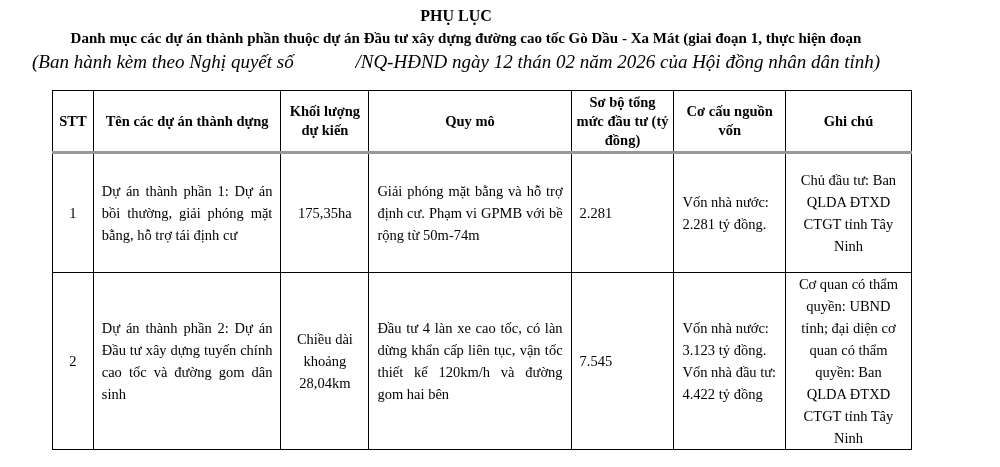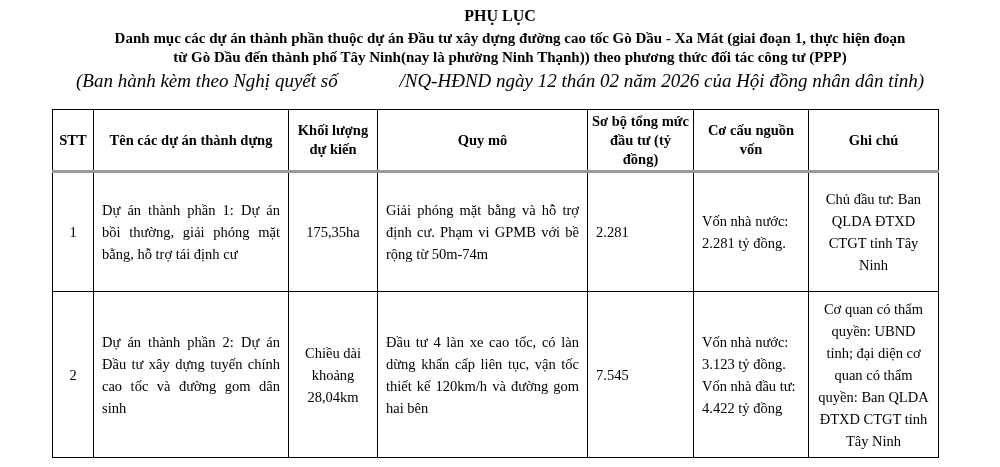--- a/index.html
+++ b/index.html
@@ -4,21 +4,21 @@
 <style>
   html, body {
     margin: 0;
     padding: 0;
     background: #ffffff;
     color: #000000;
     font-family: "Liberation Serif", "DejaVu Serif", serif;
   }
   .page {
     position: relative;
-    width: 1000px;
+    width: 912px;
     height: 467px;
     background: #ffffff;
     overflow: hidden;
   }
   .doc-title {
     margin-top: 6px;
     text-align: center;
     font-weight: bold;
     font-size: 16px;
     line-height: 20px;
@@ -79,21 +79,20 @@
 </style>
 </head>
 <body>
 
 <div class="page">
 
   <div class="doc-title">PHỤ LỤC</div>
 
   <div class="doc-subtitle">
     <div>Danh mục các dự án thành phần thuộc dự án Đầu tư xây dựng đường cao tốc Gò Dầu - Xa Mát (giai đoạn 1, thực hiện đoạn</div>
-    <div>từ Gò Dầu đến thành phố Tây Ninh(nay là phường Ninh Thạnh)) theo phương thức đối tác công tư (PPP)</div>
   </div>
 
   <div class="doc-note">(Ban hành kèm theo Nghị quyết số &nbsp;&nbsp;&nbsp;&nbsp;&nbsp;&nbsp;&nbsp;&nbsp;&nbsp;&nbsp;&nbsp;&nbsp;/NQ-HĐND ngày 12 thán 02 năm 2026 của Hội đồng nhân dân tỉnh)</div>
 
   <table class="projects">
     <colgroup>
       <col style="width:41px">
       <col style="width:195px">
       <col style="width:89px">
       <col style="width:210px">

